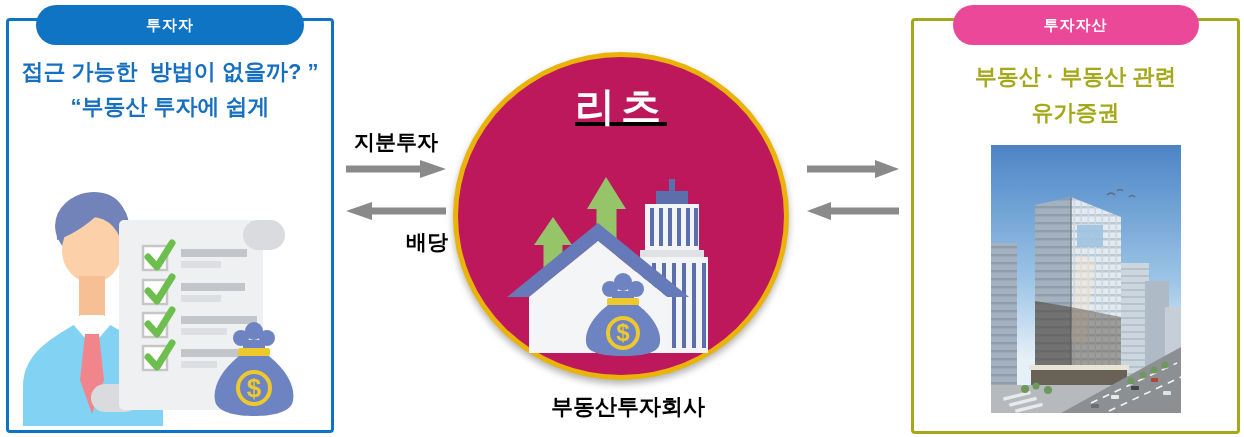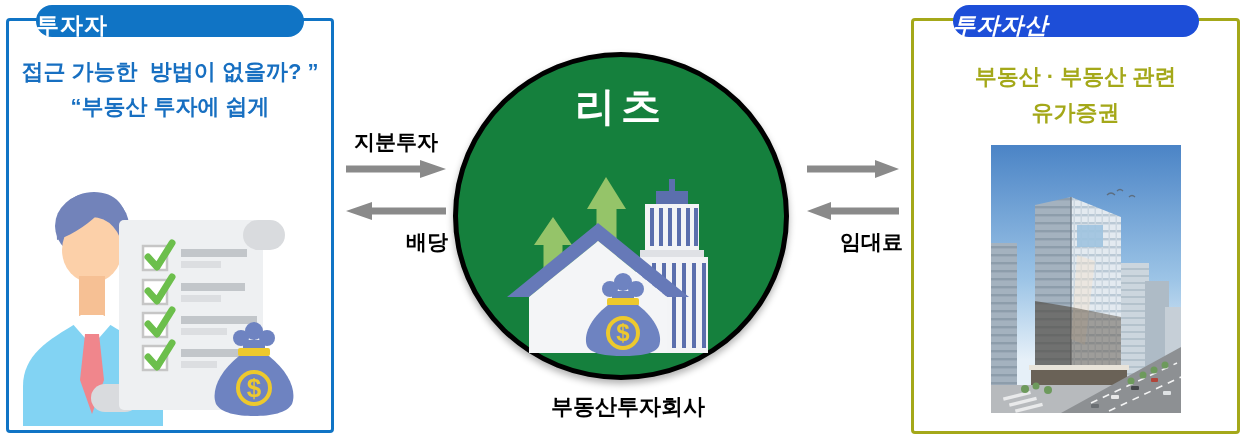--- a/index.html
+++ b/index.html
@@ -4,36 +4,36 @@
 <style>
   * { margin:0; padding:0; box-sizing:border-box; }
   body { background:#fff; font-family:"Liberation Sans","DejaVu Sans",sans-serif; }
   .canvas { position:relative; width:1244px; height:437px; background:#fff; overflow:hidden; }
 
   .panel { position:absolute; border:3px solid; border-radius:4px; background:#fff; }
   .panel-investor { left:6px; top:18px; width:328px; height:415px; border-color:#1074c5; }
   .panel-asset    { left:911px; top:18px; width:329px; height:416px; border-color:#a4a819; }
 
   .badge { position:absolute; top:-16px; left:50%; transform:translateX(-50%);
-           height:32px; line-height:40px; border-radius:20px; color:#fff;
-           font-weight:bold; font-size:23px; letter-spacing:1px; }
+           height:40px; line-height:40px; border-radius:20px; color:#fff;
+           font-weight:bold; font-size:15px; text-align:center; letter-spacing:1px; }
   .badge-investor { width:268px; background:#1074c5; }
-  .badge-asset    { width:246px; background:#1d4ed8;font-style:italic; }
+  .badge-asset    { width:246px; background:#ec4899; }
 
   .quote { margin-top:33px; text-align:center; color:#176fc1;
            font-weight:bold; font-size:22px; line-height:35px; }
   .asset-desc { margin-top:38px; text-align:center; color:#a4a819;
            font-weight:bold; font-size:22px; line-height:36px; }
 
   .investor-art { position:absolute; left:8px; bottom:4px; width:308px; height:250px; }
   .building-photo { position:absolute; left:77px; top:124px; width:190px; height:268px; }
 
   .reit-circle { position:absolute; left:453px; top:52px; width:336px; height:328px;
-           background:#15803d; border:5px solid #000000; border-radius:50%;
-           box-shadow:0 4px 7px rgba(0,0,0,0.3); }
+           background:#be185d; border:5px solid #eab308; border-radius:50%;
+           box-shadow:0 4px 7px rgba(0,0,0,0.3);text-decoration:underline; }
   .circle-title { padding-top:22px; text-align:center; color:#fff;
            font-size:40px; font-weight:bold; letter-spacing:6px; }
   .circle-art { position:absolute; left:50%; transform:translateX(-50%);
            bottom:18px; width:236px; height:200px; }
   .circle-caption { position:absolute; left:453px; top:392px; width:350px;
            text-align:center; font-size:22px; font-weight:bold; color:#000; }
 
   .flow-group { position:absolute; top:116px; height:140px; }
   .flow-left  { left:344px; width:104px; }
   .flow-right { left:803px; width:100px; }
@@ -164,21 +164,20 @@
   </div>
   <div class="circle-caption">부동산투자회사</div>
 
   <div class="flow-group flow-right">
     <svg class="flow-arrow to-right" width="92" height="18" viewBox="0 0 92 18">
       <polygon points="0,5.5 68,5.5 68,0 92,9 68,18 68,12.5 0,12.5" fill="#8a8a8a"></polygon>
     </svg>
     <svg class="flow-arrow to-left" width="92" height="18" viewBox="0 0 92 18">
       <polygon points="92,5.5 24,5.5 24,0 0,9 24,18 24,12.5 92,12.5" fill="#8a8a8a"></polygon>
     </svg>
-    <div class="flow-label bottom">임대료</div>
   </div>
 
   <div class="panel panel-asset">
     <div class="badge badge-asset">투자자산</div>
     <div class="asset-desc">
       <div>부동산 · 부동산 관련</div>
       <div>유가증권</div>
     </div>
     <svg class="building-photo" viewBox="0 0 190 268">
       <defs>

